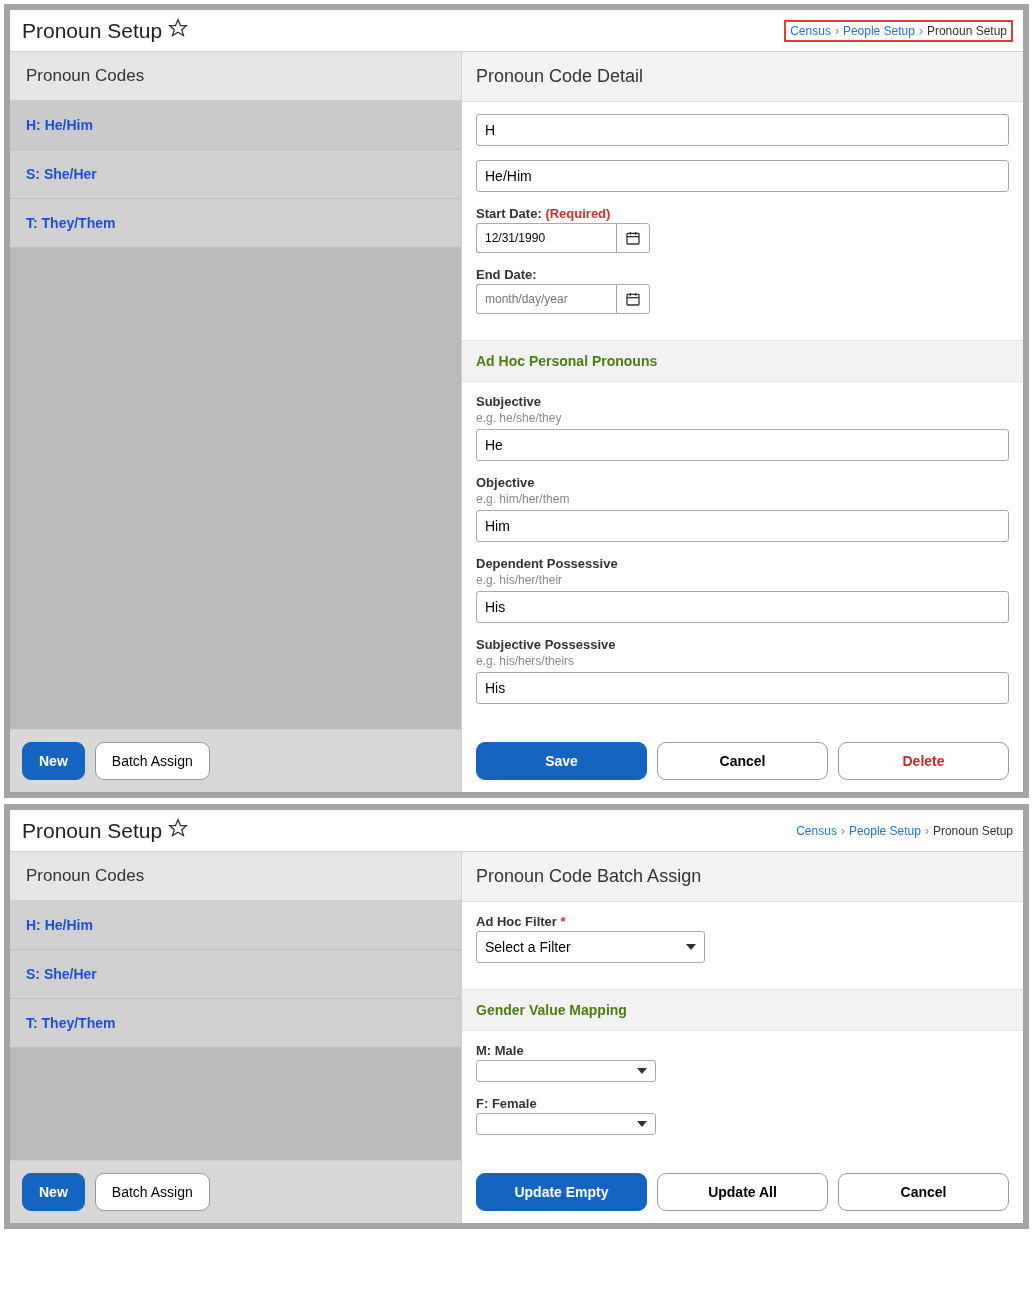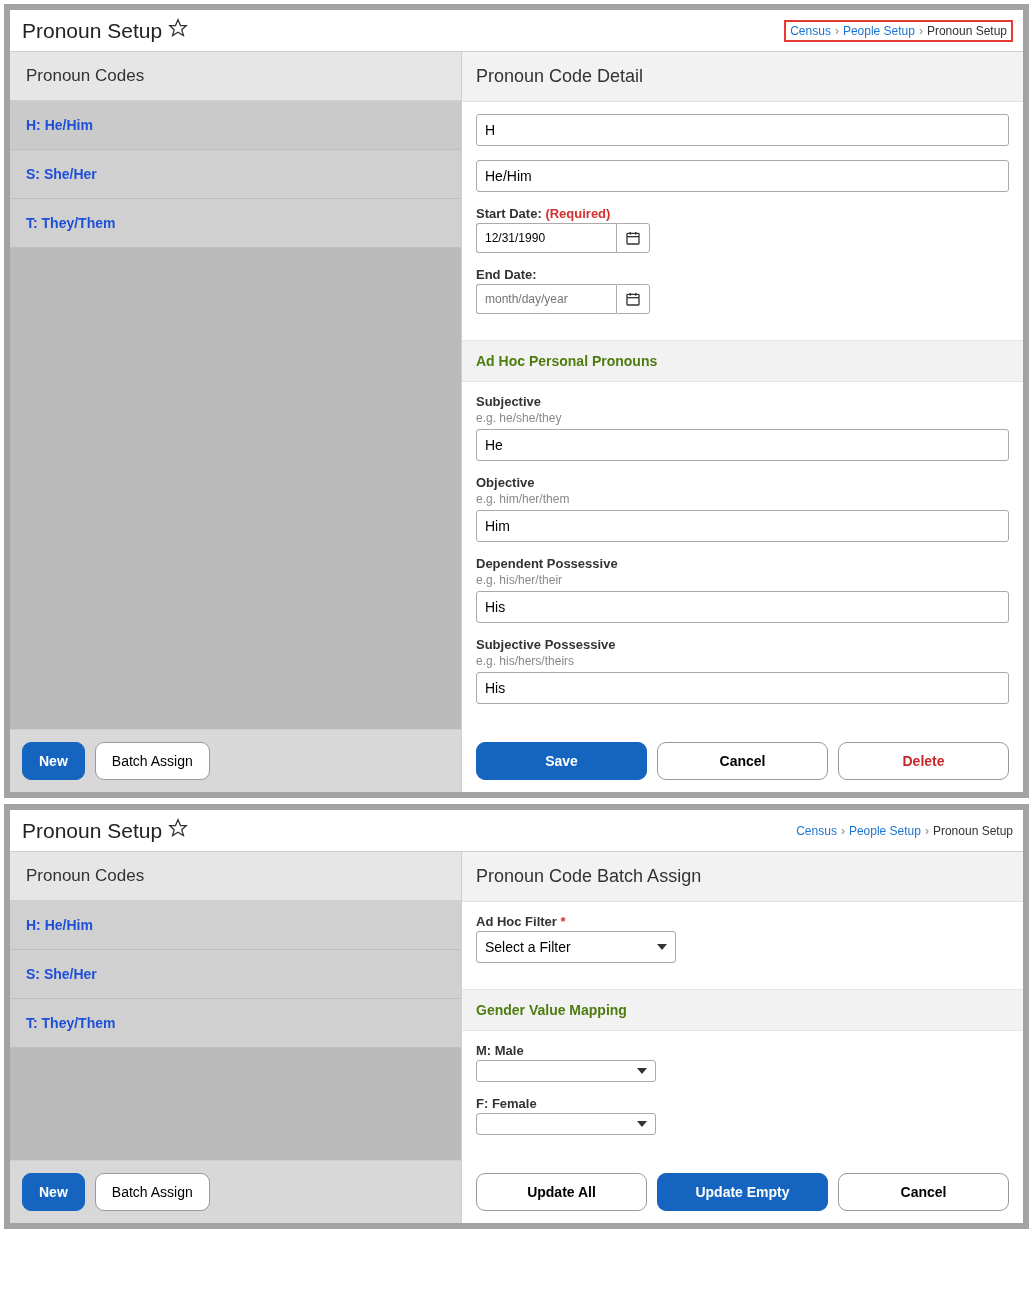--- a/index.html
+++ b/index.html
@@ -32,21 +32,21 @@
     .field { margin-bottom: 14px; }
     .field-label { font-size: 13px; font-weight: bold; color: #333; display: block; margin-bottom: 2px; }
     .field-hint { font-size: 12px; color: #888; display: block; margin-bottom: 4px; }
     .req { color: #d32f2f; font-weight: bold; }
     .req-star { color: #d32f2f; font-weight: bold; }
     .text-input { width: 100%; padding: 7px 8px; font-size: 14px; border: 1px solid #aaa; border-radius: 3px; }
     .date-row { display: flex; align-items: stretch; }
     .date-input { width: 140px; padding: 7px 8px; font-size: 12px; border: 1px solid #aaa; border-right: none; border-radius: 3px 0 0 3px; }
     .date-btn { width: 34px; border: 1px solid #aaa; border-radius: 0 3px 3px 0; background: #fff; display: flex; align-items: center; justify-content: center; cursor: pointer; }
     .date-btn svg { width: 16px; height: 16px; }
-    .select { width: 200px; padding: 7px 8px; font-size: 14px; border: 1px solid #aaa; border-radius: 3px; background: #fff; position: relative; cursor: pointer; display: flex; justify-content: space-between; align-items: center; }
+    .select { width: 229px; padding: 7px 8px; font-size: 14px; border: 1px solid #aaa; border-radius: 3px; background: #fff; position: relative; cursor: pointer; display: flex; justify-content: space-between; align-items: center; }
     .select.shorter { width: 180px; }
     .caret { border-left: 5px solid transparent; border-right: 5px solid transparent; border-top: 6px solid #333; }
     .placeholder { color: #888; }
     .right-footer { padding: 12px 14px; display: flex; gap: 10px; border-top: 0; }
     .right-footer.equal .btn { flex: 1; text-align: center; font-weight: bold; }
   </style>
 </head>
 <body>
 
 <div class="window">
@@ -203,19 +203,19 @@
         <div class="field">
           <span class="field-label">F: Female</span>
           <div class="select shorter">
             <span></span>
               <span class="caret"></span>
           </div>
         </div>
       </div>
       <div class="spacer"></div>
       <div class="right-footer equal">
+        <button class="btn btn-primary">Update Empty</button>
         <button class="btn">Update All</button>
-        <button class="btn btn-primary">Update Empty</button>
         <button class="btn">Cancel</button>
       </div>
     </div>
   </div>
 </div>
 
 </body></html>

